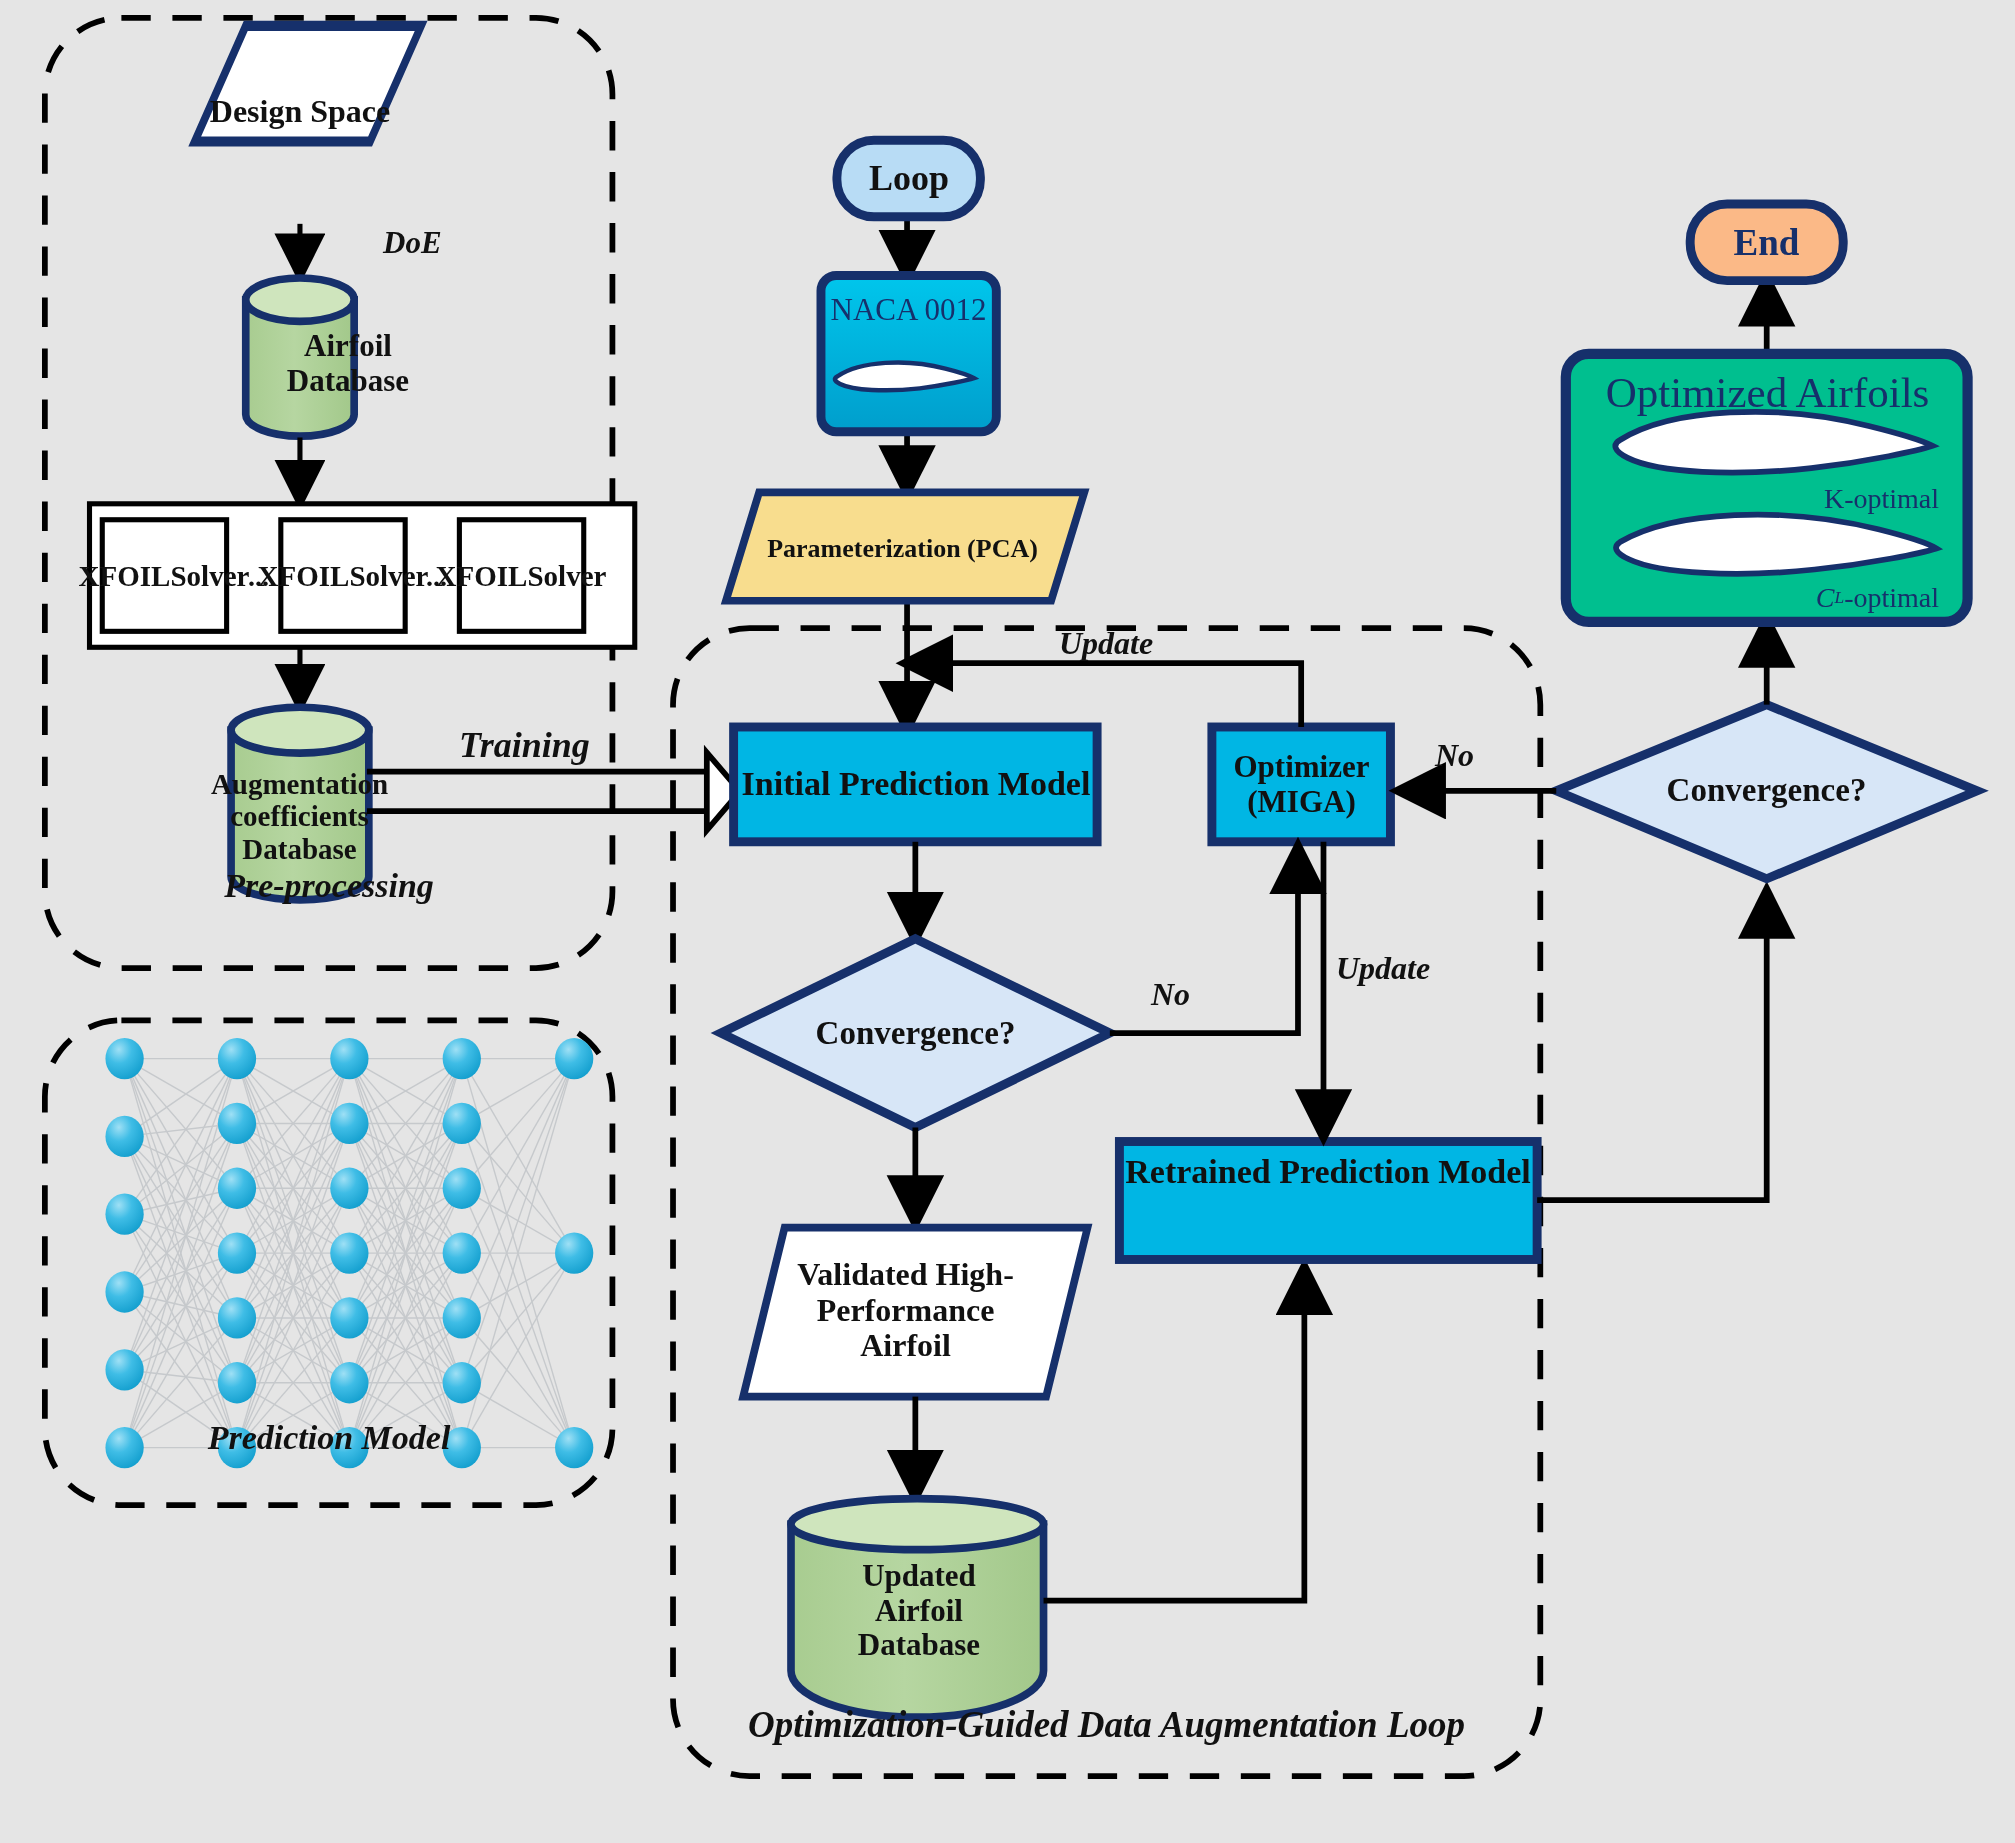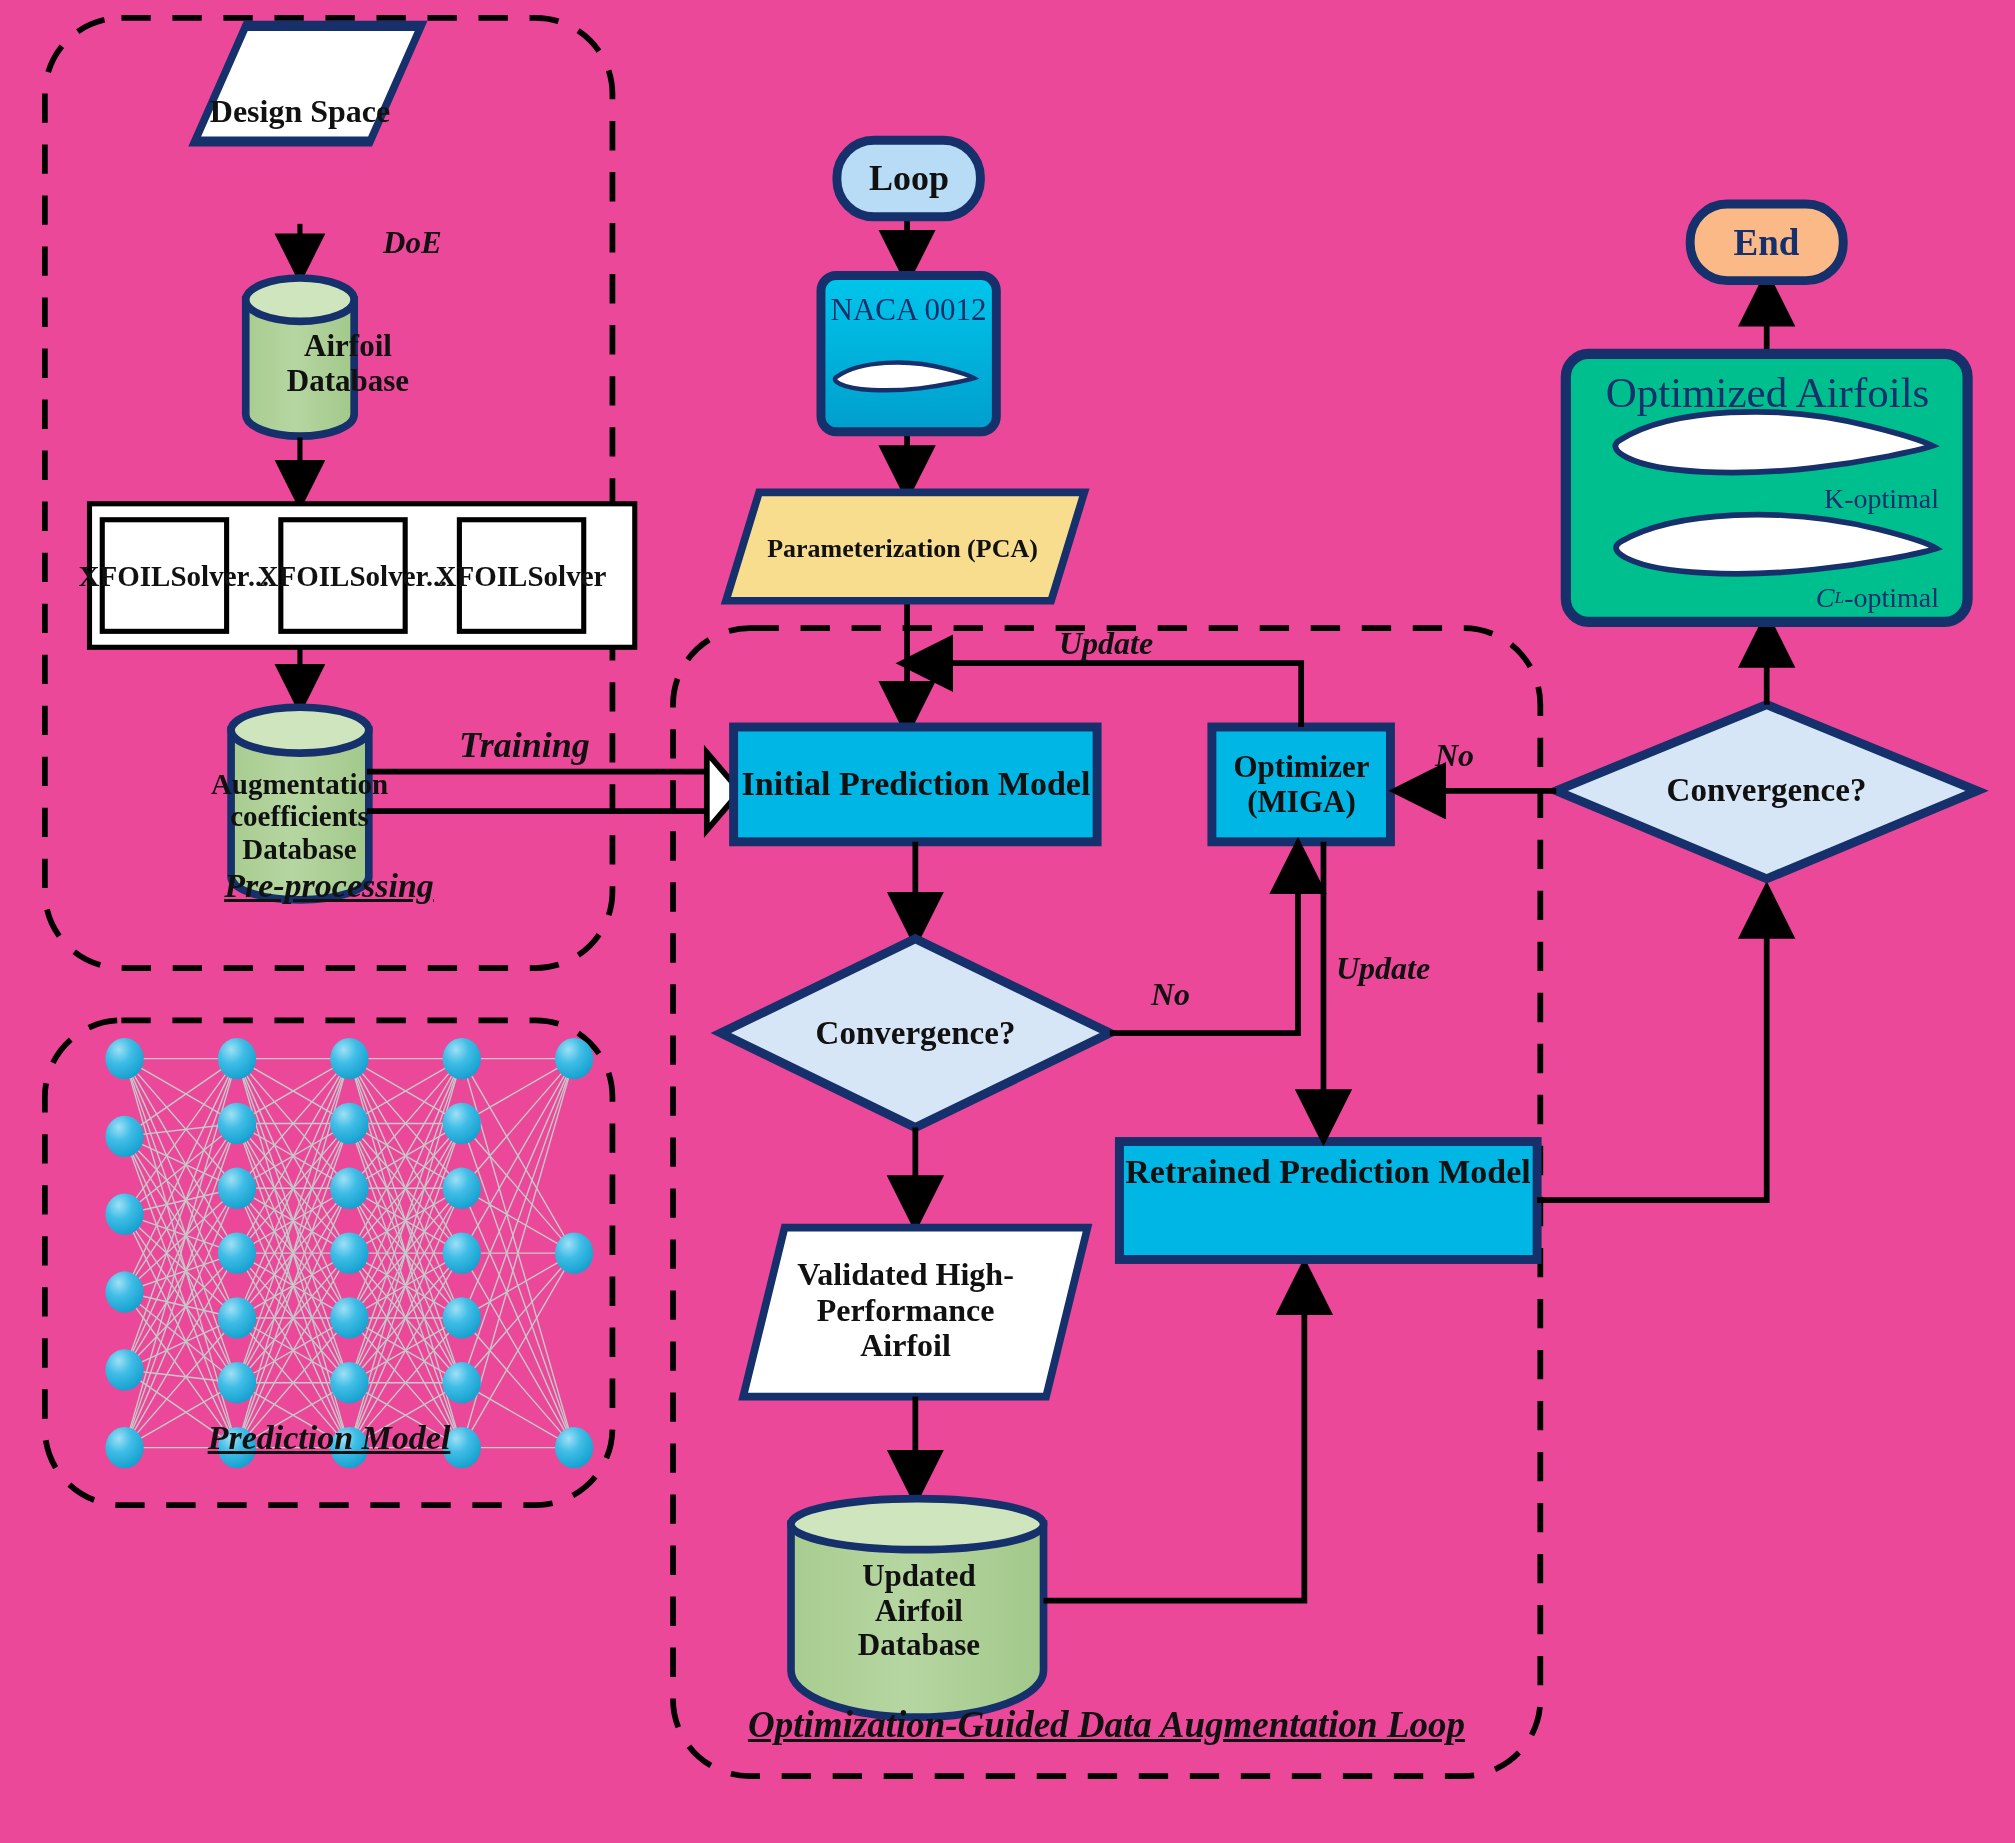--- a/index.html
+++ b/index.html
@@ -1,21 +1,21 @@
 <!DOCTYPE html>
 <html style="font-size:10.2px"><head>
 <meta charset="utf-8">
 <style>
   html,body{margin:0;padding:0;background:#ffffff;}
   body{font-family:"Liberation Serif", serif;}
-  #stage{position:relative;width:2015px;height:1843px;background:#ec4899;overflow:hidden;}
+  #stage{position:relative;width:2015px;height:1843px;background:#e5e5e5;overflow:hidden;}
   svg.layer{position:absolute;left:0;top:0;width:2015px;height:1843px;}
   .node{position:absolute;box-sizing:border-box;display:flex;align-items:center;justify-content:center;text-align:center;}
   .lbl{position:absolute;font-style:italic;font-weight:bold;color:#111;white-space:nowrap;}
-  .grptitle{position:absolute;font-style:italic;font-weight:bold;color:#111;white-space:nowrap;text-align:center;text-decoration:underline;}
+  .grptitle{position:absolute;font-style:italic;font-weight:bold;color:#111;white-space:nowrap;text-align:center;}
   .boxtext{font-weight:bold;color:#111;line-height:1.12;}
   .navytext{font-weight:normal;color:#16306b;}
 </style>
 </head>
 <body>
 
 <div id="stage">
 
   <svg class="layer" viewBox="0 0 3159 2890">
     <defs>

